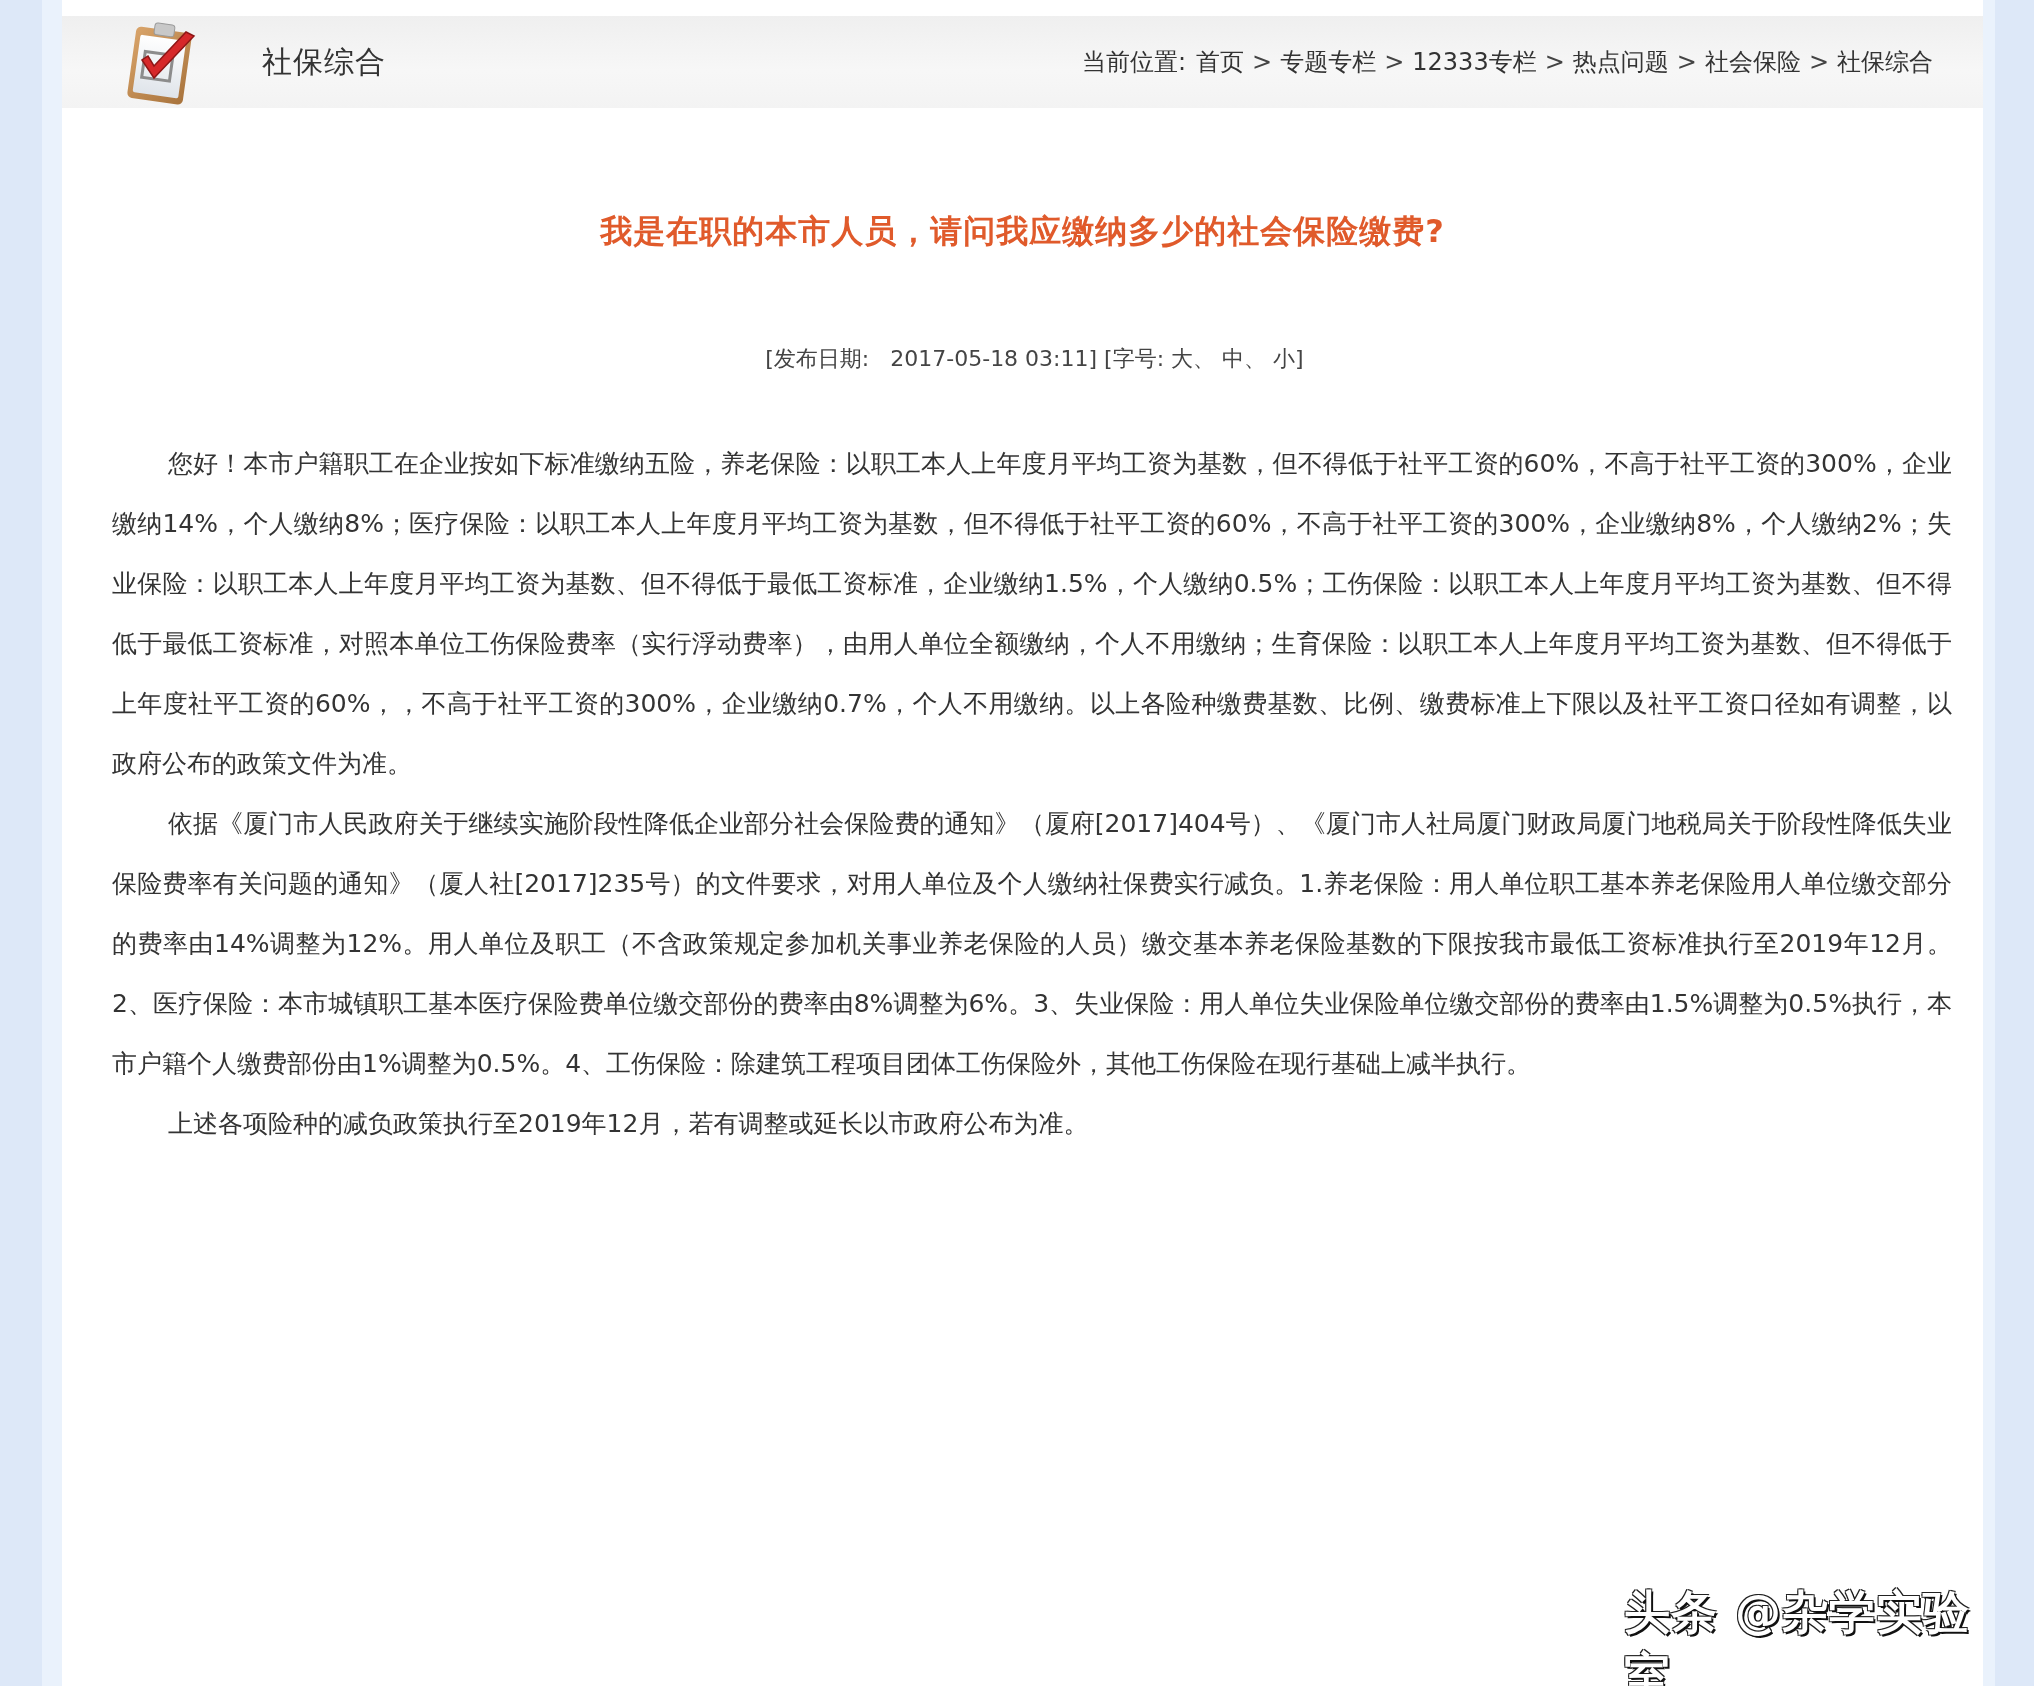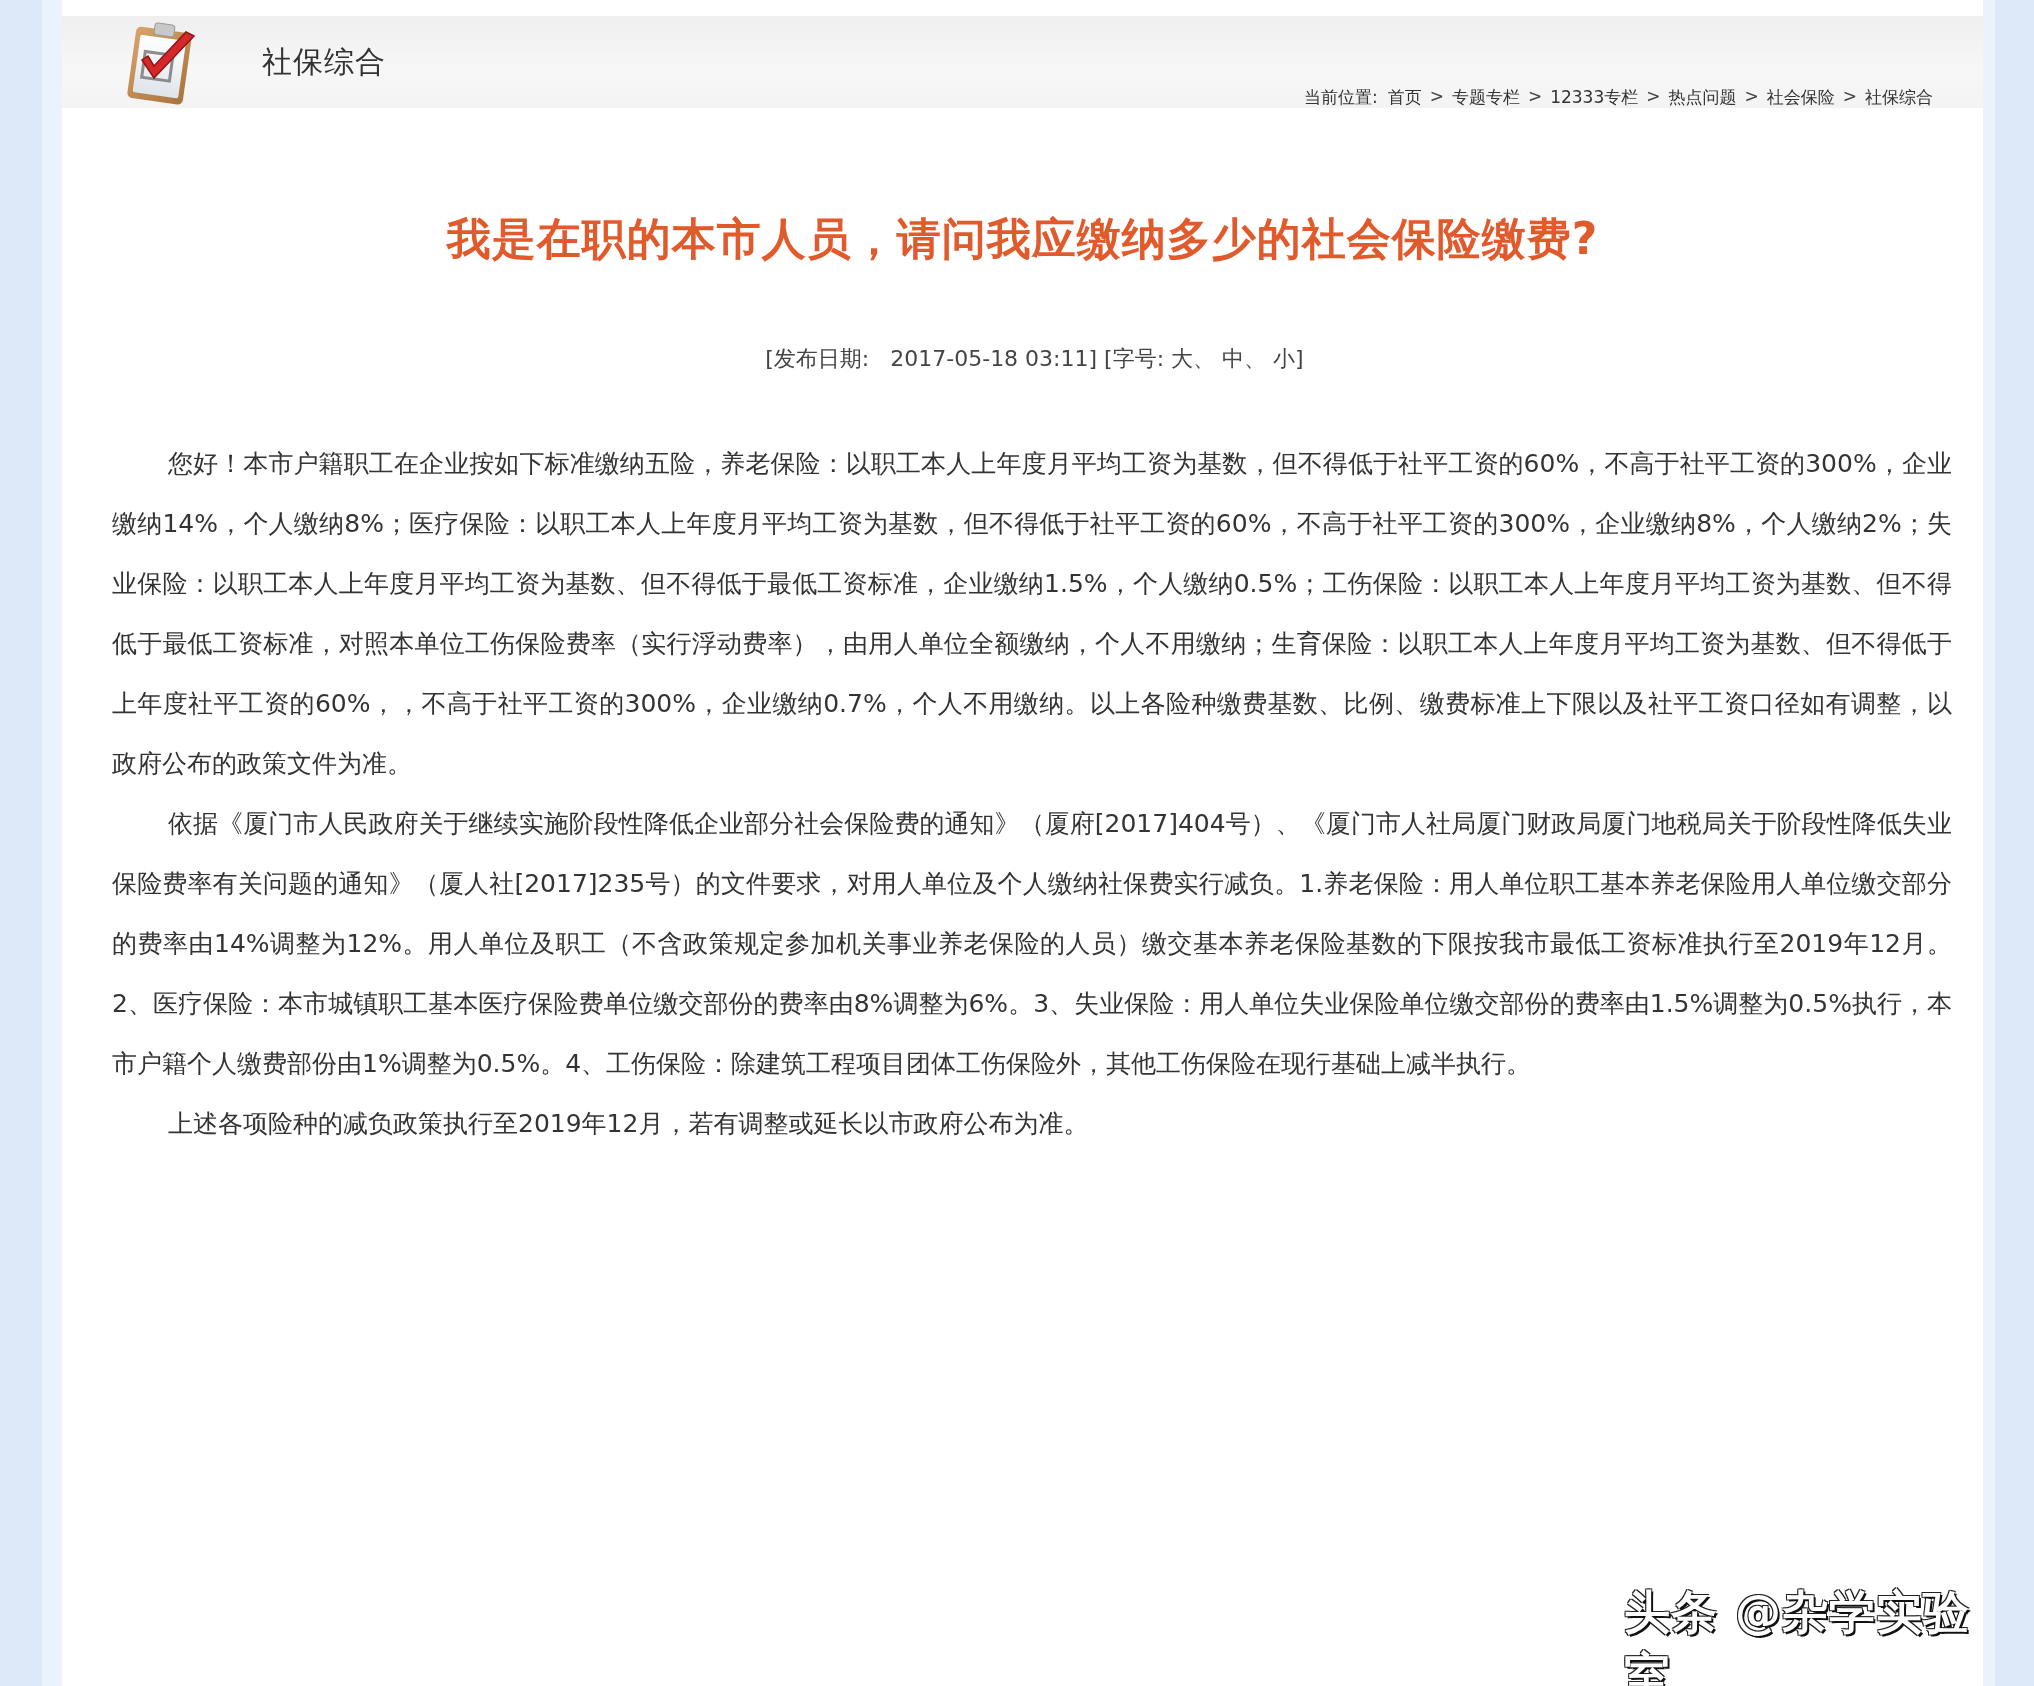--- a/index.html
+++ b/index.html
@@ -27,29 +27,29 @@
     }
     .logo {
       position: absolute; left: 58px; top: 2px; width: 86px; height: 88px;
     }
     .section-title {
       position: absolute; left: 200px; top: 26px;
       font-size: 30px; color: #333333; letter-spacing: 1px;
     }
     .breadcrumb {
       position: absolute; right: 50px; top: 30px;
-      font-size: 17px; color: #333333; white-space: nowrap;
-      display: flex; align-items: flex-start; margin-top: 40px;
+      font-size: 24px; color: #333333; white-space: nowrap;
+      display: flex; align-items: center;
     }
     .breadcrumb .sep { margin: 0 8px; color: #444; }
     .breadcrumb a { color: #333333; text-decoration: none; }
     .breadcrumb .lead { margin-right: 10px; }
     .article-title {
       position: absolute; left: 0; top: 210px; width: 1921px;
-      text-align: center; font-size: 44px; color: #e05a2b; letter-spacing: 1px;
+      text-align: center; font-size: 32px; color: #e05a2b; letter-spacing: 1px;
     }
     .meta {
       position: absolute; left: 12px; top: 344px; width: 1921px;
       text-align: center; font-size: 22px; color: #444444;
     }
     .meta a { color: #444444; text-decoration: none; cursor: pointer; }
     .content {
       position: absolute; left: 50px; top: 434px; width: 1840px;
       font-size: 25px; color: #333333; line-height: 60px;
       text-align: justify;

